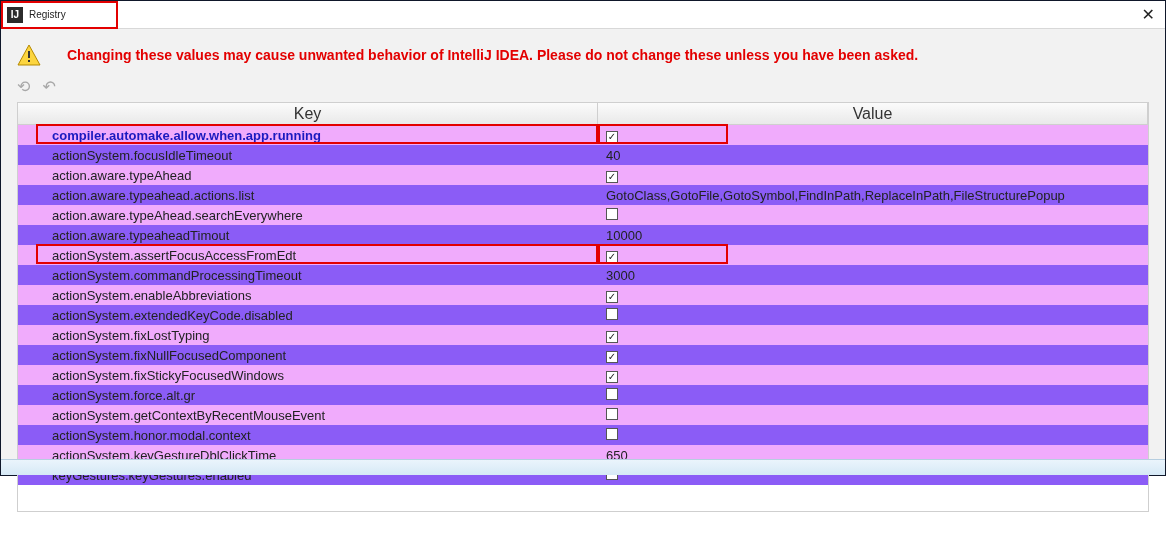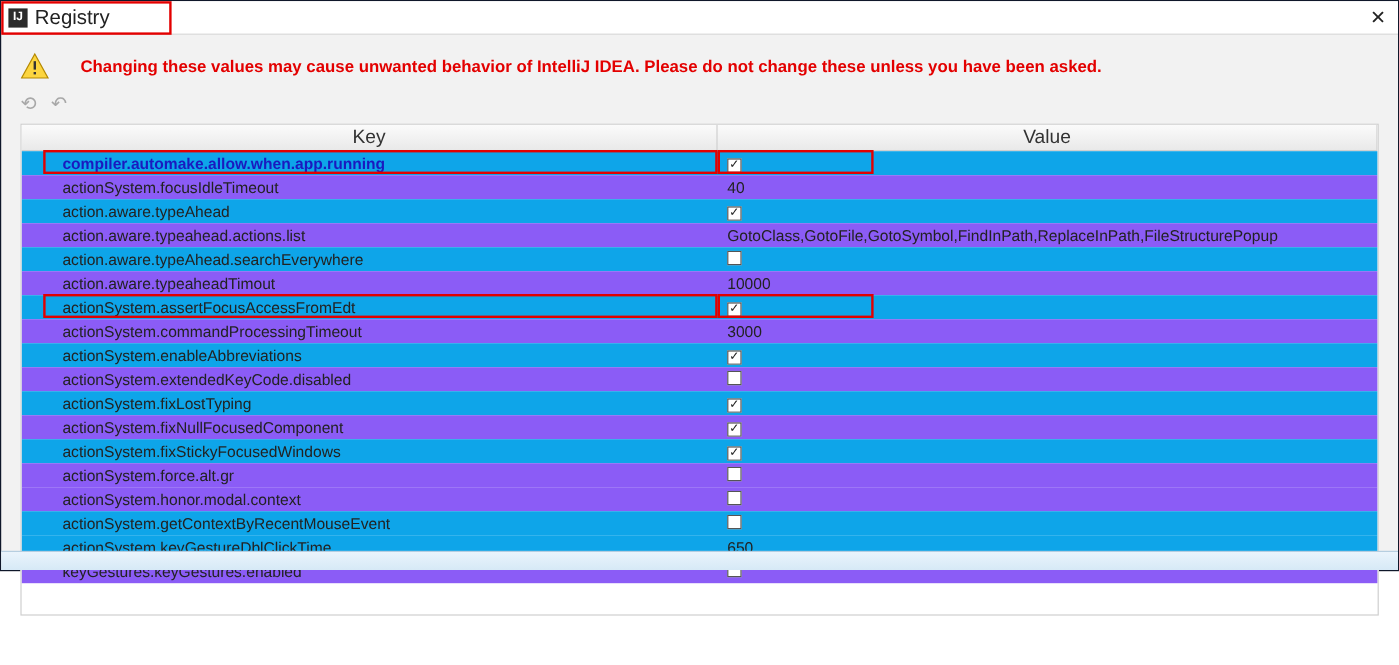--- a/index.html
+++ b/index.html
@@ -39,21 +39,21 @@
     width: 16px; height: 16px;
     background: #2b2b2b;
     color: #fff;
     display: inline-flex;
     align-items: center;
     justify-content: center;
     font-size: 10px;
     font-weight: bold;
     margin-right: 6px;
   }
-  .app-title { font-size: 17px; }
+  .app-title { font-size: 10px; }
   .close-x {
     position: absolute;
     right: 10px; top: 4px;
     font-size: 16px;
     cursor: pointer;
   }
   .warning-row {
     display: flex;
     align-items: center;
     padding: 14px 16px 10px 16px;
@@ -100,21 +100,21 @@
   .th-key { width: 580px; }
   .th-val { flex: 1; }
   .tbody { }
   .row {
     display: flex;
     align-items: center;
     height: 20px;
     position: relative;
   }
   .row.odd { background: #8b5cf6; }
-  .row.even { background: #0ea5e9; }
+  .row.even { background: #f0abfc; }
   .cell-key {
     width: 580px;
     padding-left: 34px;
     white-space: nowrap;
     overflow: hidden;
     text-overflow: ellipsis;
   }
   .cell-val {
     flex: 1;
     padding-left: 8px;
@@ -237,26 +237,26 @@
           <div class="cell-val"><span class="checkbox">✓</span></div>
         </div>
         <div class="row even">
           <div class="cell-key">actionSystem.fixStickyFocusedWindows</div>
           <div class="cell-val"><span class="checkbox">✓</span></div>
         </div>
         <div class="row odd">
           <div class="cell-key">actionSystem.force.alt.gr</div>
           <div class="cell-val"><span class="checkbox"></span></div>
         </div>
+        <div class="row even">
+          <div class="cell-key">actionSystem.getContextByRecentMouseEvent</div>
+          <div class="cell-val"><span class="checkbox"></span></div>
+        </div>
         <div class="row odd">
           <div class="cell-key">actionSystem.honor.modal.context</div>
-          <div class="cell-val"><span class="checkbox"></span></div>
-        </div>
-        <div class="row even">
-          <div class="cell-key">actionSystem.getContextByRecentMouseEvent</div>
           <div class="cell-val"><span class="checkbox"></span></div>
         </div>
         <div class="row even">
           <div class="cell-key">actionSystem.keyGestureDblClickTime</div>
           <div class="cell-val">650</div>
         </div>
         <div class="row odd">
           <div class="cell-key">keyGestures.keyGestures.enabled</div>
           <div class="cell-val"><span class="checkbox"></span></div>
         </div>

